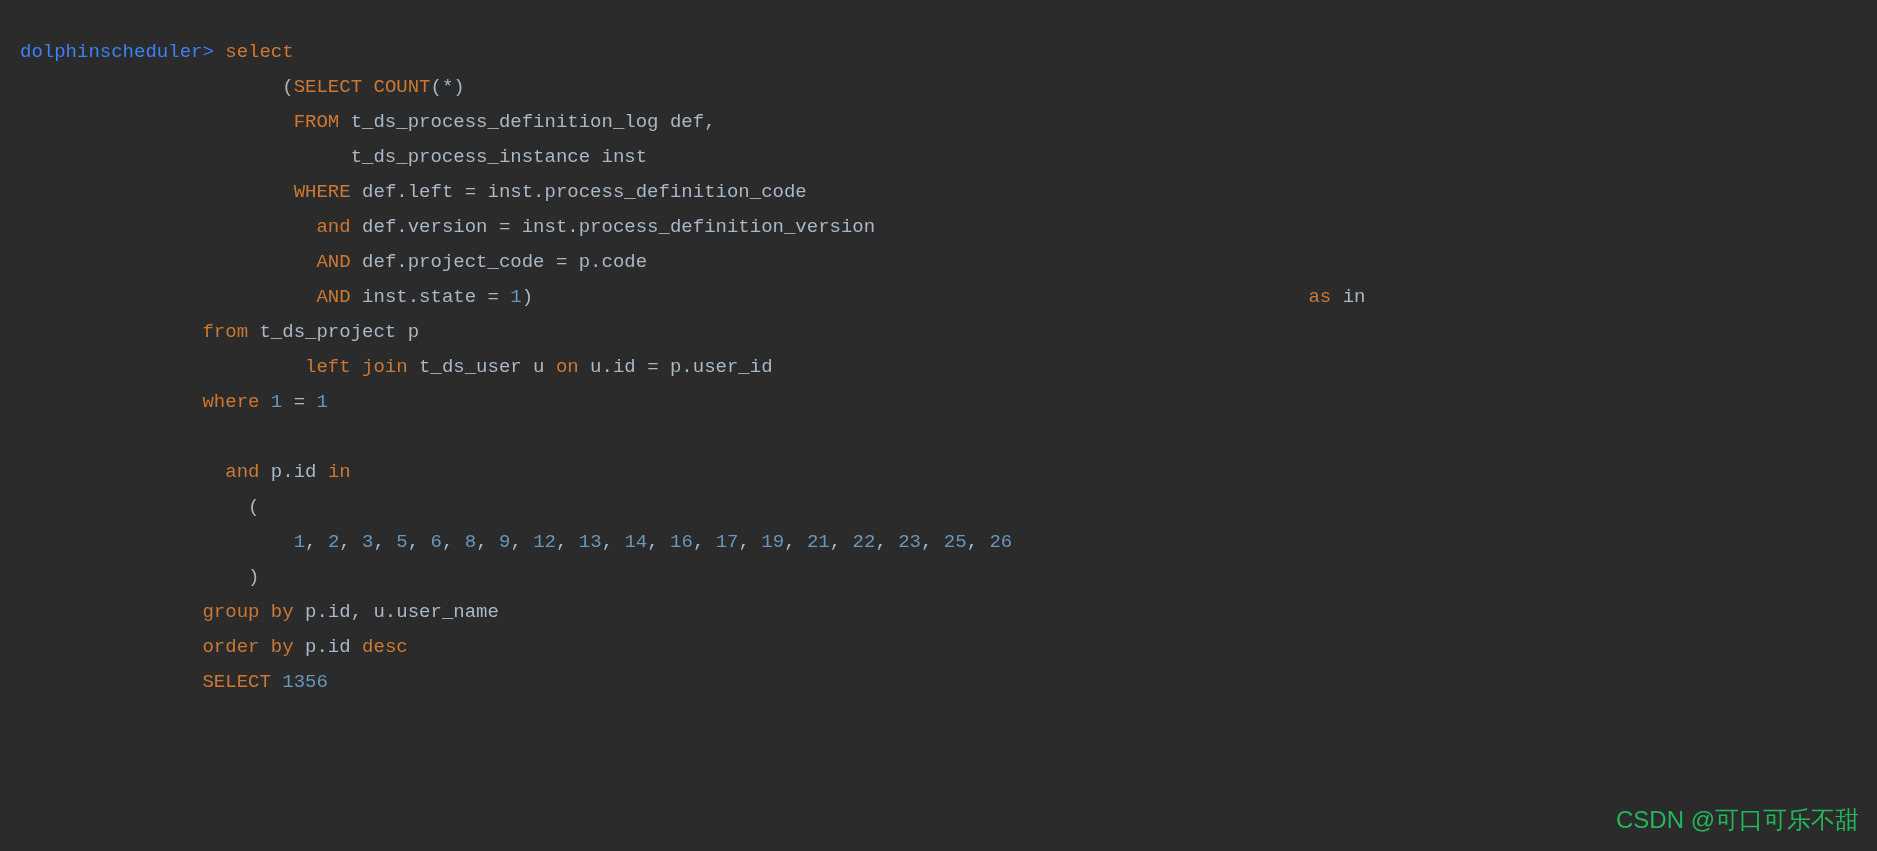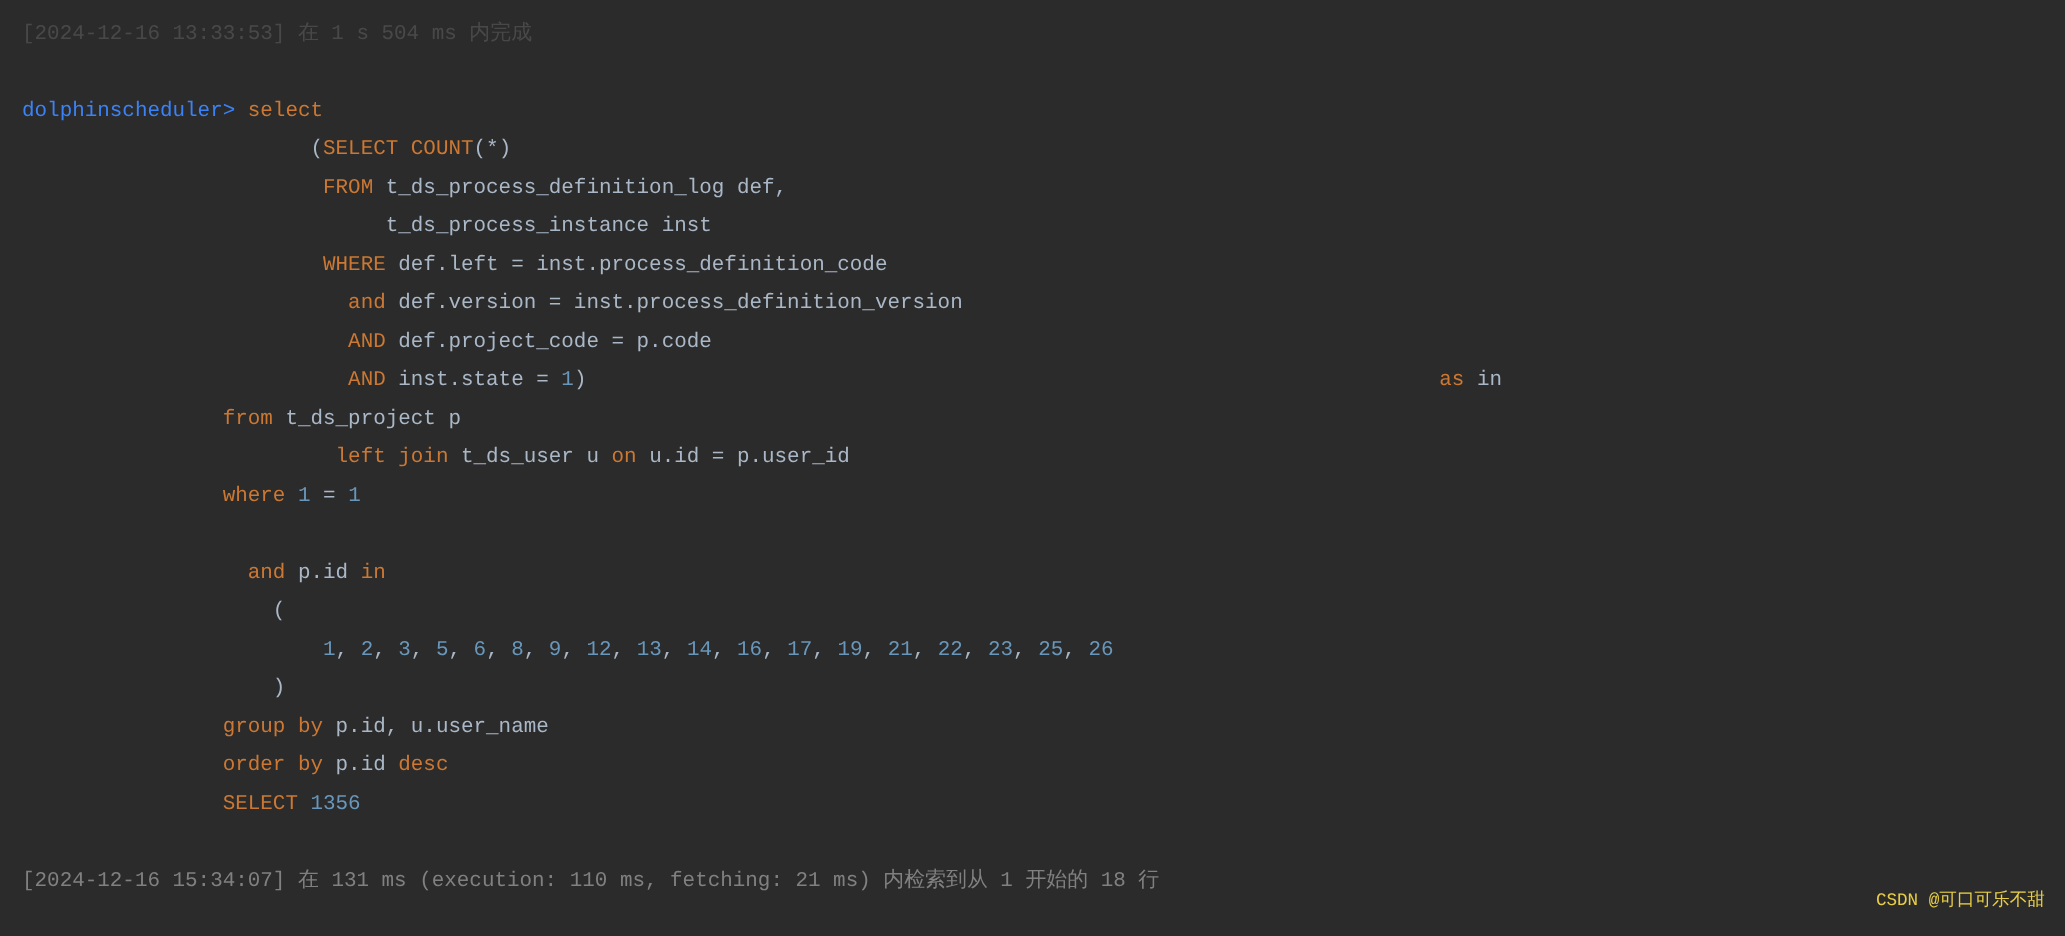--- a/index.html
+++ b/index.html
@@ -20,47 +20,45 @@
   }
   .kw   { color: #cc7832; }           
   .num  { color: #6897bb; }           
   .plain{ color: #a9b7c6; }           
   .gray { color: #808080; }           
   .prompt { color: #3b82f6; }
   .watermark {
     position: absolute;
     right: 18px;
     bottom: 14px;
-    color: #fde047;
-    font-family: Liberation Mono, monospace;
-    font-size: 16px;
+    color: #22c55e;
+    font-family: Liberation Sans, sans-serif;
+    font-size: 24px;
     opacity: 0.9;
     pointer-events: none;
   }
 </style>
 </head>
 <body>
 
 <div class="console">
-<div class="gray" style="opacity:0.35; margin-top:-22px;">[2024-12-16 13:33:53] 在 1 s 504 ms 内完成</div>
 <div><span class="prompt">dolphinscheduler&gt;</span><span class="kw"> select</span>
 <span class="plain">                       (</span><span class="kw">SELECT</span><span> </span><span class="kw">COUNT</span><span class="plain">(*)</span>
 <span>                        </span><span class="kw">FROM</span><span class="plain"> t_ds_process_definition_log def,</span>
 <span class="plain">                             t_ds_process_instance inst</span>
 <span>                        </span><span class="kw">WHERE</span><span class="plain"> def.left = inst.process_definition_code</span>
 <span>                          </span><span class="kw">and</span><span class="plain"> def.version = inst.process_definition_version</span>
 <span>                          </span><span class="kw">AND</span><span class="plain"> def.project_code = p.code</span>
 <span>                          </span><span class="kw">AND</span><span class="plain"> inst.state = </span><span class="num">1</span><span class="plain">)                                                                    </span><span class="kw">as</span><span class="plain"> in</span>
 <span>                </span><span class="kw">from</span><span class="plain"> t_ds_project p</span>
 <span>                         </span><span class="kw">left join</span><span class="plain"> t_ds_user u </span><span class="kw">on</span><span class="plain"> u.id = p.user_id</span>
 <span>                </span><span class="kw">where</span><span> </span><span class="num">1</span><span> = </span><span class="num">1</span>
 <span></span>
 <span>                  </span><span class="kw">and</span><span class="plain"> p.id </span><span class="kw">in</span>
 <span class="plain">                    (</span>
 <span>                        </span><span id="id-list"><span class="num">1</span><span class="plain">, </span><span class="num">2</span><span class="plain">, </span><span class="num">3</span><span class="plain">, </span><span class="num">5</span><span class="plain">, </span><span class="num">6</span><span class="plain">, </span><span class="num">8</span><span class="plain">, </span><span class="num">9</span><span class="plain">, </span><span class="num">12</span><span class="plain">, </span><span class="num">13</span><span class="plain">, </span><span class="num">14</span><span class="plain">, </span><span class="num">16</span><span class="plain">, </span><span class="num">17</span><span class="plain">, </span><span class="num">19</span><span class="plain">, </span><span class="num">21</span><span class="plain">, </span><span class="num">22</span><span class="plain">, </span><span class="num">23</span><span class="plain">, </span><span class="num">25</span><span class="plain">, </span><span class="num">26</span></span>
 <span class="plain">                    )</span>
 <span>                </span><span class="kw">group by</span><span class="plain"> p.id, u.user_name</span>
 <span>                </span><span class="kw">order by</span><span class="plain"> p.id </span><span class="kw">desc</span>
 <span>                </span><span class="kw">SELECT</span><span> </span><span class="num">1356</span></div>
-<div class="gray"><span>[2024-12-16 15:34:07]</span><span> 在 </span><span>131</span><span> ms (execution: </span><span>110</span><span> ms, fetching: </span><span>21</span><span> ms) 内检索到从 </span><span>1</span><span> 开始的 </span><span>18</span><span> 行</span></div>
 </div>
 
 <div class="watermark">CSDN @可口可乐不甜</div>
 
 </body></html>

